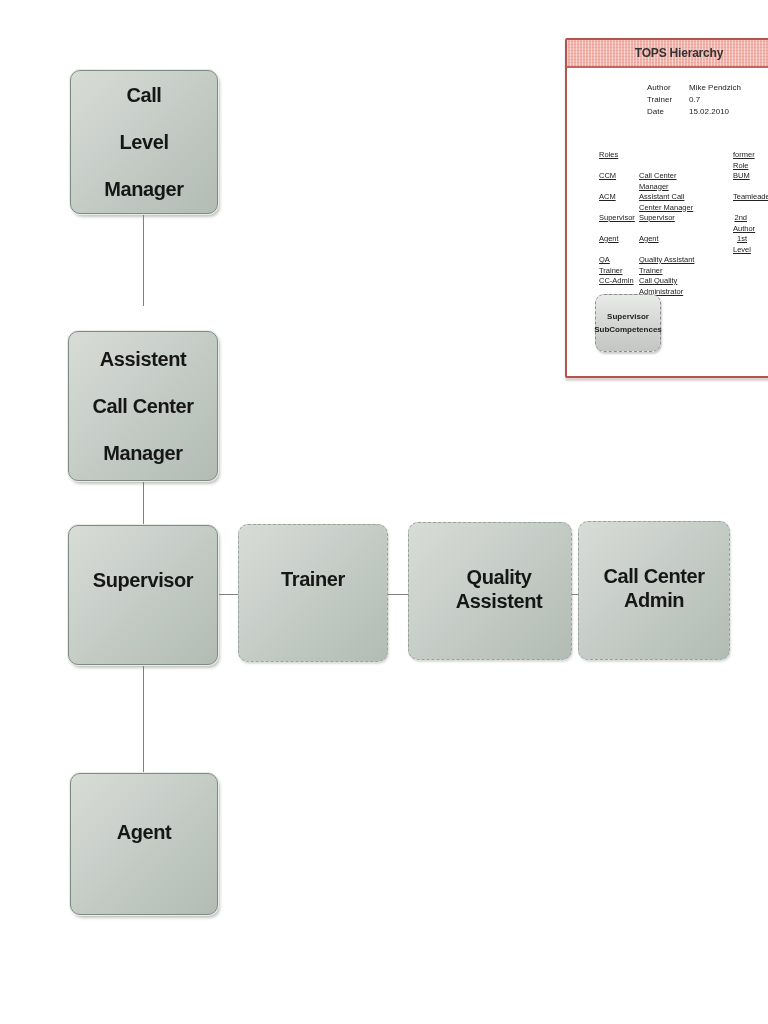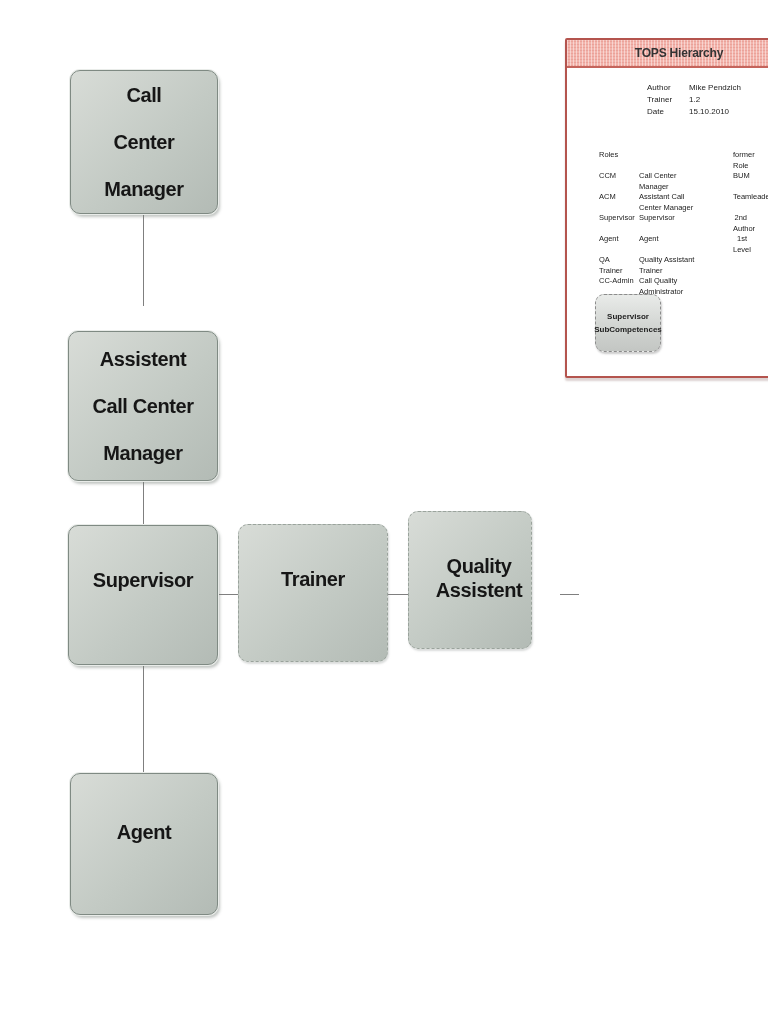--- a/index.html
+++ b/index.html
@@ -28,21 +28,21 @@
   }
   .multi .label { line-height:47px; }
   .multi { justify-content:center; }
   .single { justify-content:flex-start; }
   .single .label { margin-top:42px; line-height:24px; }
 
   #node-ccm        { left:70px;  top:70px;  width:148px; height:144px; }
   #node-acm        { left:68px;  top:305px; width:150px; height:150px;margin-top:26px; }
   #node-supervisor { left:68px;  top:525px; width:150px; height:140px; }
   #node-trainer    { left:238px; top:524px; width:150px; height:138px; }
-  #node-qa         { left:408px; top:511px; width:124px; height:138px;padding-left:18px; }
+  #node-qa         { left:408px; top:522px; width:164px; height:138px;padding-left:18px; }
   #node-cca        { left:578px; top:521px; width:152px; height:139px; }
   #node-agent      { left:70px;  top:773px; width:148px; height:142px; }
   #node-agent .label { margin-top:46px; }
 
   
   .connector { position:absolute; background:#7f7f7f; }
   .v { width:1px; }
   .h { height:1px; }
   #conn-ccm-acm        { left:143px; top:214px; height:92px; }
   #conn-acm-supervisor { left:143px; top:455px; height:71px; }
@@ -66,21 +66,21 @@
       #f2b3ab;
     border-bottom:2px solid #c4645c;
   }
   #legend-title { font-size:12px; font-weight:bold; color:#333333; letter-spacing:-0.2px; }
 
   .meta-block { position:absolute; left:32px; top:42px;margin-left:48px; }
   .meta-row { display:flex; font-size:8px; color:#222; line-height:12px; }
   .meta-label { width:42px; }
   .meta-value { }
 
-  .roles-table { position:absolute; left:32px; top:110px; width:148px; font-size:7.5px; color:#222; }
+  .roles-table { position:absolute; left:32px; top:110px; width:148px; font-size:7.5px; color:#222;text-decoration:underline; }
   .roles-header, .roles-row {
     display:grid; grid-template-columns:40px auto 40px; line-height:10.5px;
   }
   .col-former { text-align:right;margin-left:26px; }
 
   #legend-button {
     position:absolute; left:28px; top:254px; width:66px; height:58px;
     border:1px dashed #8b8b8b; border-radius:9px;
     background:linear-gradient(180deg,#e9ebe9 0%,#d2d5d2 55%,#c3c6c3 100%);
     box-shadow:1px 2px 2px rgba(130,130,130,0.4);
@@ -98,21 +98,21 @@
 
   <div class="connector v" id="conn-ccm-acm"></div>
   <div class="connector v" id="conn-acm-supervisor"></div>
   <div class="connector v" id="conn-supervisor-agent"></div>
   <div class="connector h" id="conn-sup-trainer"></div>
   <div class="connector h" id="conn-trainer-qa"></div>
   <div class="connector h" id="conn-qa-cca"></div>
 
   <div class="org-node solid multi" id="node-ccm">
     <div class="label">Call
-Center
+Level
 Manager</div>
   </div>
 
   <div class="org-node solid multi" id="node-acm">
     <div class="label">Assistent
 Call Center
 Manager</div>
   </div>
 
   <div class="org-node solid single" id="node-supervisor">
@@ -120,42 +120,45 @@
   </div>
 
   <div class="org-node dashed single" id="node-trainer">
     <div class="label">Trainer</div>
   </div>
 
   <div class="org-node dashed single" id="node-qa">
     <div class="label">Quality Assistent</div>
   </div>
 
+  <div class="org-node dashed single" id="node-cca">
+    <div class="label">Call Center Admin</div>
+  </div>
 
   <div class="org-node solid single" id="node-agent">
     <div class="label">Agent</div>
   </div>
 
   <div id="legend">
     <div id="legend-header">
       <span id="legend-title">TOPS Hierarchy</span>
     </div>
 
     <div class="meta-block">
       <div class="meta-row">
         <span class="meta-label">Author</span>
         <span class="meta-value">Mike Pendzich</span>
       </div>
       <div class="meta-row">
         <span class="meta-label">Trainer</span>
-        <span class="meta-value">1.2</span>
+        <span class="meta-value">0.7</span>
       </div>
       <div class="meta-row">
         <span class="meta-label">Date</span>
-        <span class="meta-value">15.10.2010</span>
+        <span class="meta-value">15.02.2010</span>
       </div>
     </div>
 
     <div class="roles-table">
       <div class="roles-header">
         <span>Roles</span>
         <span></span>
         <span class="col-former">former Role</span>
       </div>
       <div class="roles-row">

